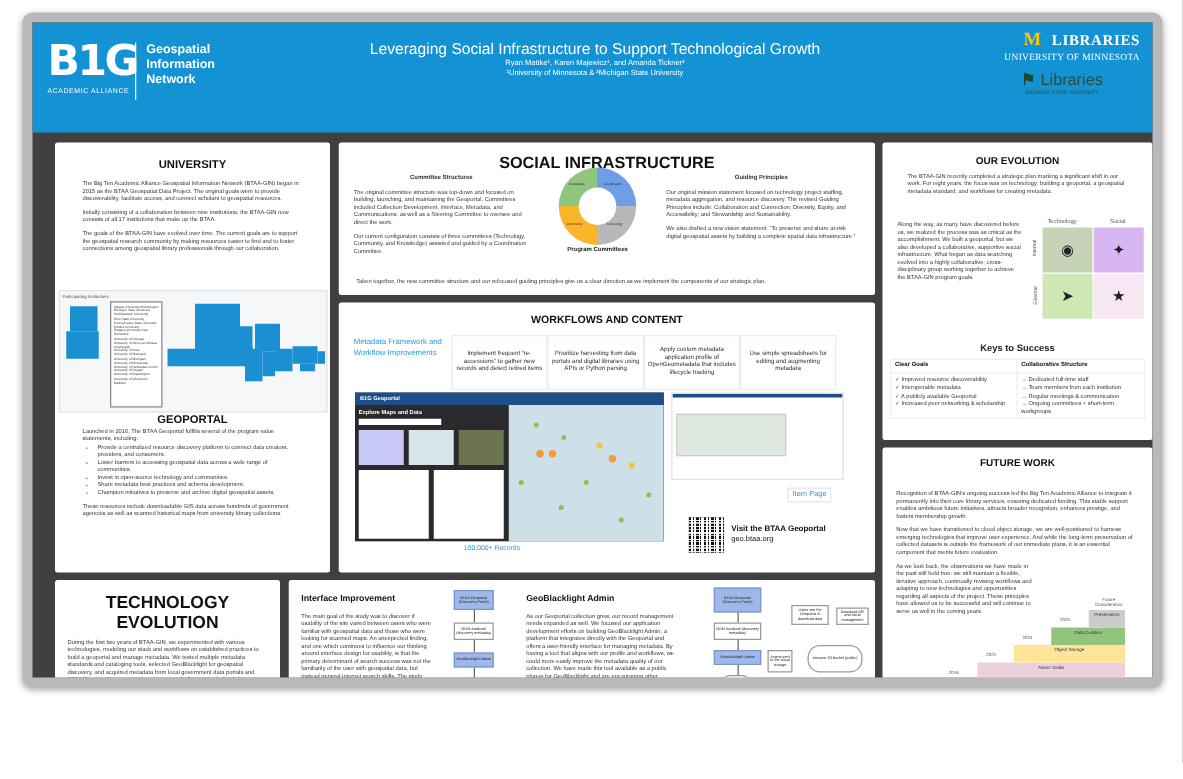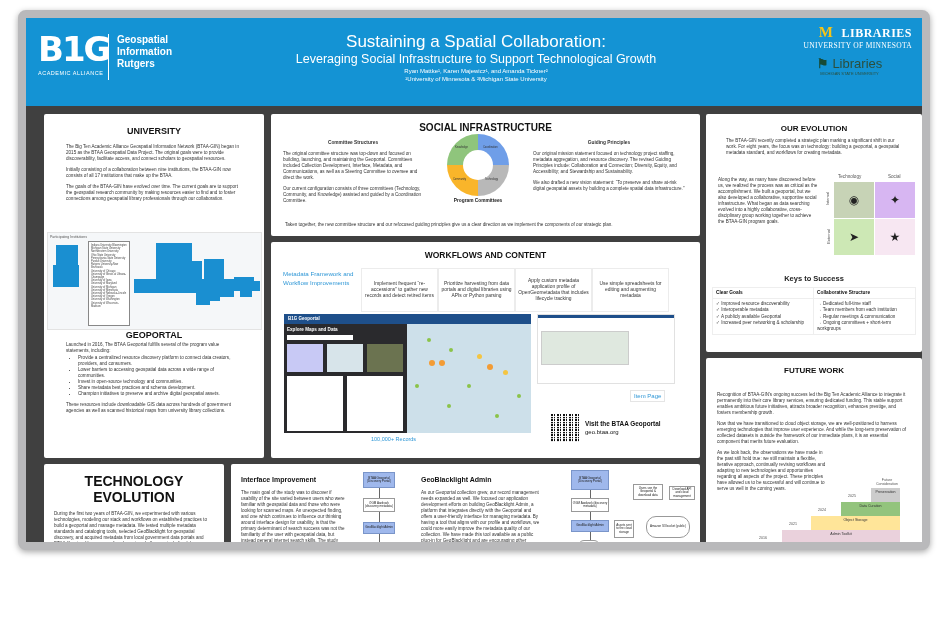--- a/index.html
+++ b/index.html
@@ -31,21 +31,21 @@
 #p-bg .txt{padding:0 22px}
 .map{position:absolute;left:3px;top:118px;width:215px;height:98px;background:#f5f7f9;border:1px solid #e3e3e3}
 .map .lbl{position:absolute;left:2px;top:2px;font-size:3.5px;color:#555}
 .state{position:absolute;background:#1a8fd1}
 .legend{position:absolute;left:40px;top:8px;width:42px;height:85px;background:#fff;border:1px solid #888;padding:2px;font-size:2.6px;line-height:3.2px;color:#444;overflow:hidden}
 #p-bg .ph2{font-size:9px;margin-top:4px;margin-bottom:4px}
 .geo{position:absolute;top:218px;left:0;width:220px;padding:0 22px}
 .geo ul{padding-left:12px;margin:1px 0 5px}
 
 #p-si{left:245px;top:96px;width:429px;height:122px}
-#p-si .ph{font-size:10px;margin-top:8px}
+#p-si .ph{font-size:13px;margin-top:8px}
 .si-col{position:absolute;top:26px;width:140px}
 .si-col h4{font-size:4.8px;text-align:center;margin-bottom:5px}
 .donut{position:absolute;left:176px;top:20px;width:62px;height:62px;border-radius:50%;background:conic-gradient(#6f9ee8 0 90deg,#b8b8b8 90deg 180deg,#f9b52a 180deg 270deg,#8fc57c 270deg 360deg)}
 .donut::after{content:"";position:absolute;left:16px;top:16px;width:30px;height:30px;background:#fff;border-radius:50%}
 .donut span{position:absolute;font-size:2.6px;color:#333;z-index:2}
 .pc{position:absolute;left:166px;top:84px;width:82px;text-align:center;font-weight:bold;font-size:4.8px}
 .si-foot{position:absolute;left:14px;top:108px;font-size:4.6px;color:#333;white-space:nowrap}
 
 #p-wf{left:245px;top:224px;width:429px;height:216px}
 #p-wf .ph{font-size:8.5px;margin-top:8px}
@@ -118,24 +118,23 @@
 <div id="poster">
 
   <div id="header">
     <div class="big-logo">
       <span class="bigtxt">B1G</span>
       <span class="aa">ACADEMIC ALLIANCE</span>
     </div>
     <div class="gin">
       <div>Geospatial</div>
       <div>Information</div>
-      <div>Rutgers</div>
+      <div>Network</div>
     </div>
     <div class="titleblock">
-      <h1>Sustaining a Spatial Collaboration:</h1>
       <h2>Leveraging Social Infrastructure to Support Technological Growth</h2>
       <div class="authors">Ryan Mattke¹, Karen Majewicz¹, and Amanda Tickner²</div>
       <div class="authors">¹University of Minnesota &amp; ²Michigan State University</div>
     </div>
     <div class="logos-r">
       <div class="umn"><span class="m">M</span><span>LIBRARIES</span></div>
       <div class="umn-sub">UNIVERSITY OF MINNESOTA</div>
       <div class="msu"><span class="sp">⚑</span><span>Libraries</span><small>MICHIGAN STATE UNIVERSITY</small></div>
     </div>
   </div>

